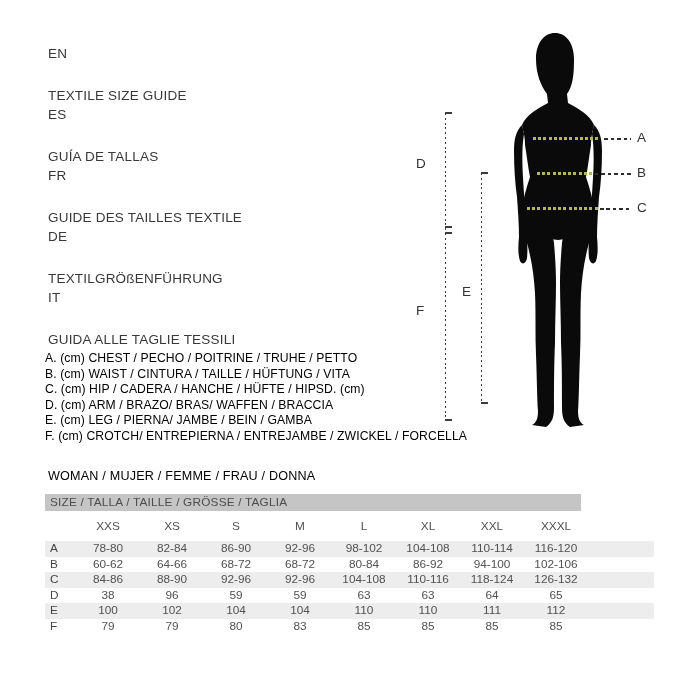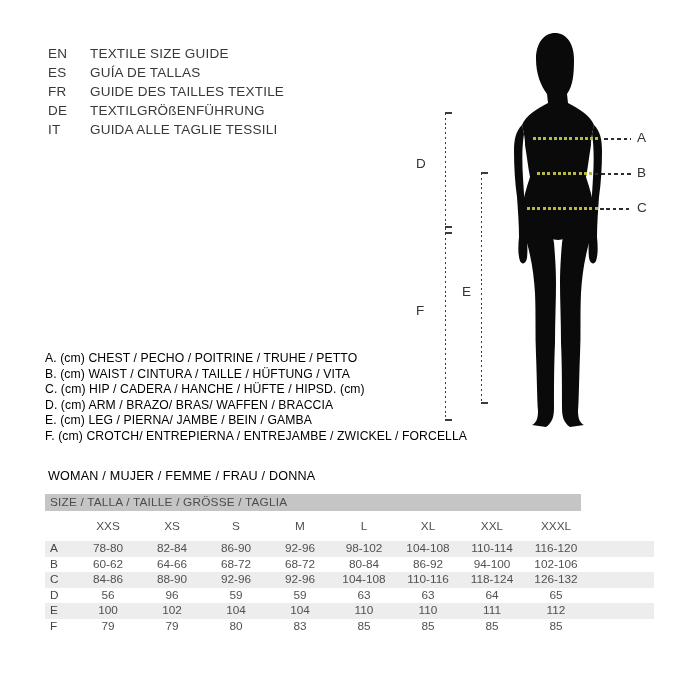--- a/index.html
+++ b/index.html
@@ -2,21 +2,21 @@
 <html><head>
 <meta charset="utf-8">
 <style>
   html,body{margin:0;padding:0;background:#fff;}
   #canvas{
     position:relative;width:700px;height:700px;background:#fff;overflow:hidden;
     font-family:"Liberation Sans",sans-serif;color:#3a3a3a;
   }
   
   #languages{position:absolute;left:48px;top:44px;}
-  .lang-row{display:flex;font-size:13.5px;line-height:19px;letter-spacing:.2px;color:#383838;}
+  .lang-row{display:flex;font-size:13.5px;line-height:19px;letter-spacing:.2px;color:#383838;flex-direction:column;}
   .lang-code{width:42px;flex:0 0 42px;}
   
   #legend{position:absolute;left:45px;top:351px;}
   .legend-line{font-size:12.2px;line-height:15.6px;letter-spacing:.1px;color:#000000;white-space:nowrap;}
   
   #gender-heading{position:absolute;left:48px;top:469px;font-size:12.6px;letter-spacing:.2px;color:#000000;}
   
   #size-band{
     position:absolute;left:45px;top:494px;width:536px;height:17px;background:var(--band-bg);
     font-size:11.8px;line-height:17px;color:#4c4c4c;padding-left:5px;box-sizing:border-box;letter-spacing:.2px;
@@ -191,21 +191,21 @@
           <td>92-96</td>
           <td>92-96</td>
           <td>104-108</td>
           <td>110-116</td>
           <td>118-124</td>
           <td>126-132</td>
           <td></td>
         </tr>
         <tr>
           <td class="row-label">D</td>
-          <td>56</td>
+          <td>38</td>
           <td>96</td>
           <td>59</td>
           <td>59</td>
           <td>63</td>
           <td>63</td>
           <td>64</td>
           <td>65</td>
           <td></td>
         </tr>
         <tr class="stripe">

